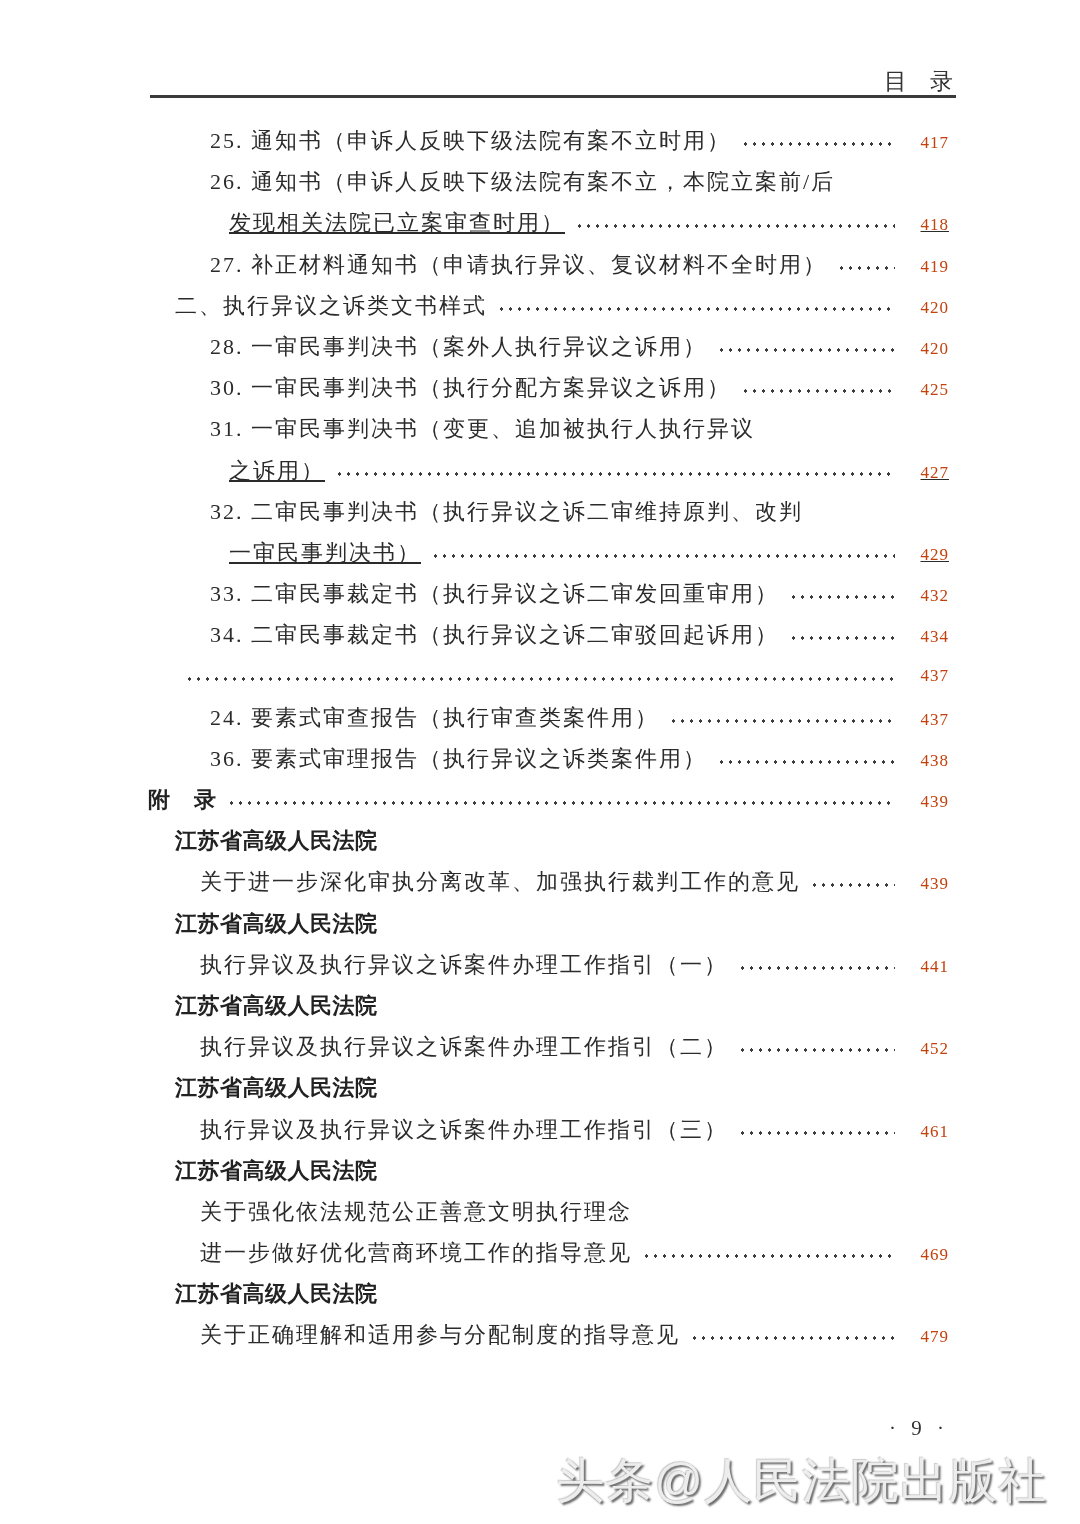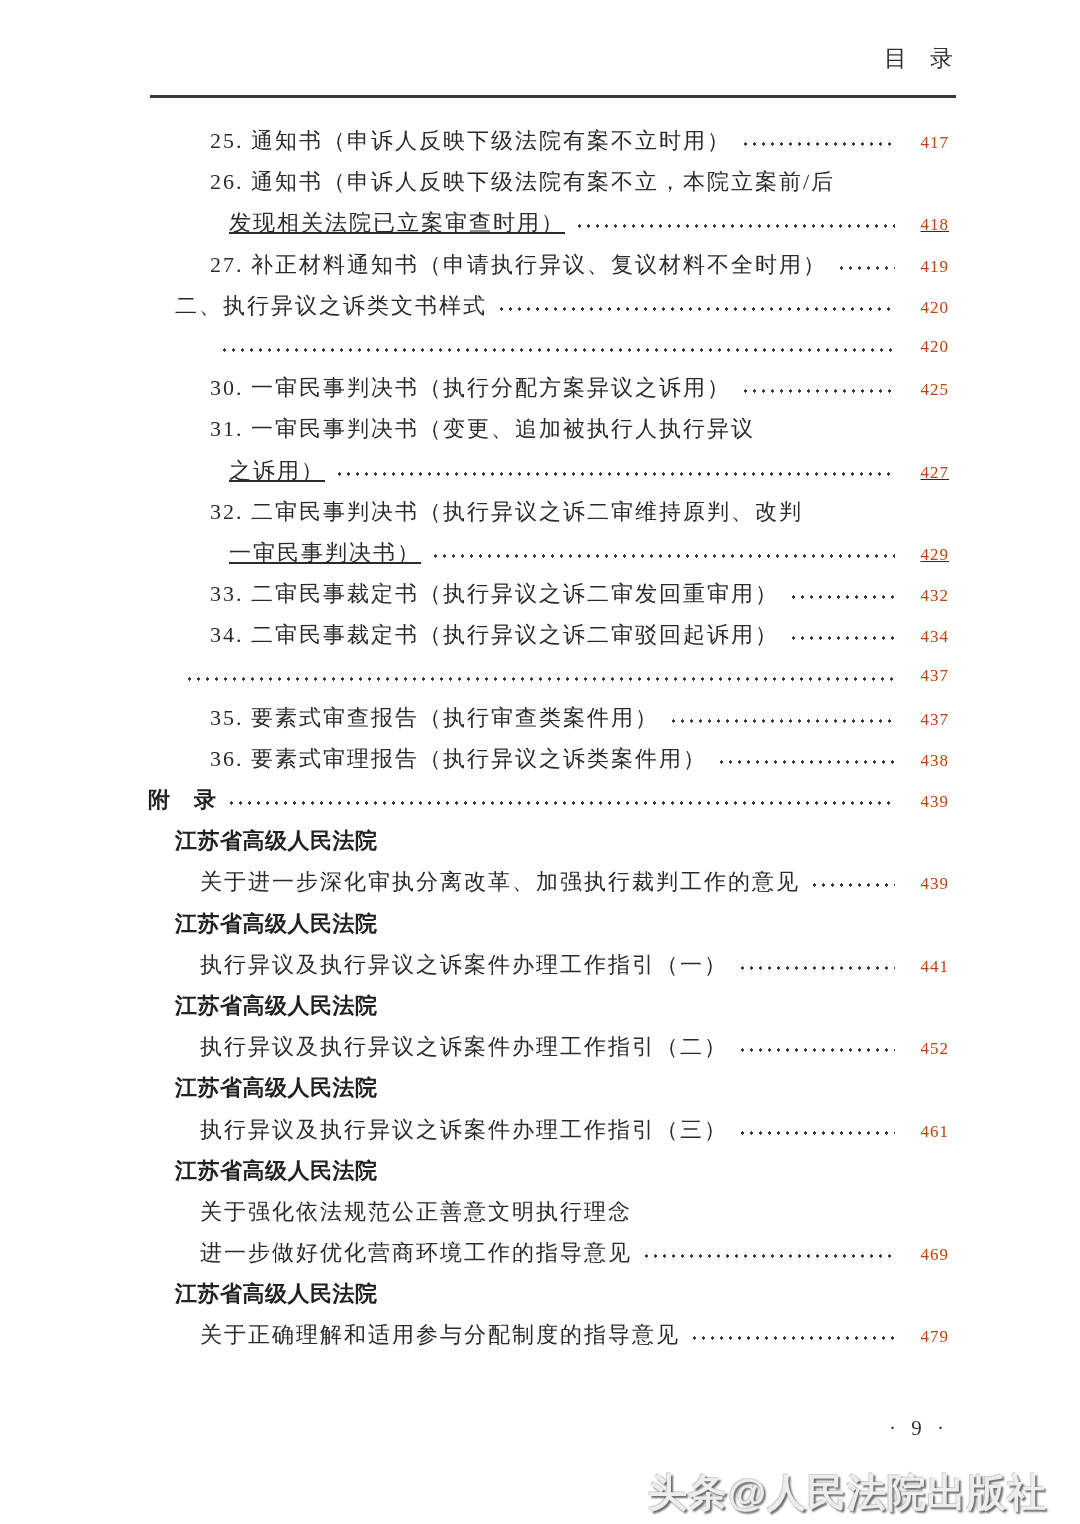--- a/index.html
+++ b/index.html
@@ -11,21 +11,21 @@
     position: relative;
     width: 1080px;
     height: 1524px;
     background: #ffffff;
     overflow: hidden;
     font-family: "Liberation Serif", "DejaVu Serif", serif;
     color: #2b2b2b;
   }
   .header-title {
     position: absolute;
-    top: 43px;
+    top: 66px;
     right: 127px;
     font-size: 23px;
     color: #333;
     white-space: pre;
   }
   .rule {
     position: absolute;
     top: 95px;
     left: 150px;
     width: 806px;
@@ -82,28 +82,27 @@
     right: 131px;
     font-size: 21px;
     letter-spacing: 5px;
     color: #333;
     white-space: pre;
   }
   .watermark {
     position: absolute;
     top: 1449px;
     right: 33px;
-    font-size: 39px;
-    font-weight: bold;
+    font-size: 48px;
+    font-weight: normal;
     font-family: "Liberation Sans", "DejaVu Sans", sans-serif;
     color: #ededed;
     text-shadow: 2px 2px 2px rgba(80,80,80,0.85), -1px -1px 1px rgba(140,140,140,0.45);
     letter-spacing: 1px;
     white-space: pre;
-    margin-top: 17px;
   }
 </style>
 </head>
 <body>
 
 <div class="page">
   <div class="header-title">目　录</div>
   <div class="rule"></div>
 
   <div class="toc" id="toc">
@@ -124,20 +123,21 @@
         <span class="txt">27. 补正材料通知书（申请执行异议、复议材料不全时用）</span>
         <span class="leader"></span>
         <span class="pagenum">419</span>
       </div>
       <div class="line pl-sec">
         <span class="txt">二、执行异议之诉类文书样式</span>
         <span class="leader"></span>
         <span class="pagenum">420</span>
       </div>
       <div class="line pl-item">
+        <span class="txt">28. 一审民事判决书（案外人执行异议之诉用）</span>
         <span class="leader"></span>
         <span class="pagenum">420</span>
       </div>
       <div class="line pl-item">
         <span class="txt">30. 一审民事判决书（执行分配方案异议之诉用）</span>
         <span class="leader"></span>
         <span class="pagenum">425</span>
       </div>
       <div class="line pl-item">
         <span class="txt">31. 一审民事判决书（变更、追加被执行人执行异议</span>
@@ -163,21 +163,21 @@
       <div class="line pl-item">
         <span class="txt">34. 二审民事裁定书（执行异议之诉二审驳回起诉用）</span>
         <span class="leader"></span>
         <span class="pagenum">434</span>
       </div>
       <div class="line pl-sec">
         <span class="leader"></span>
         <span class="pagenum">437</span>
       </div>
       <div class="line pl-item">
-        <span class="txt">35. 要素式审查报告（执行审查类案件用）</span>
+        <span class="txt">24. 要素式审查报告（执行审查类案件用）</span>
         <span class="leader"></span>
         <span class="pagenum">437</span>
       </div>
       <div class="line pl-item">
         <span class="txt">36. 要素式审理报告（执行异议之诉类案件用）</span>
         <span class="leader"></span>
         <span class="pagenum">438</span>
       </div>
       <div class="line pl-app w-app">
         <span class="txt">附　录</span>

